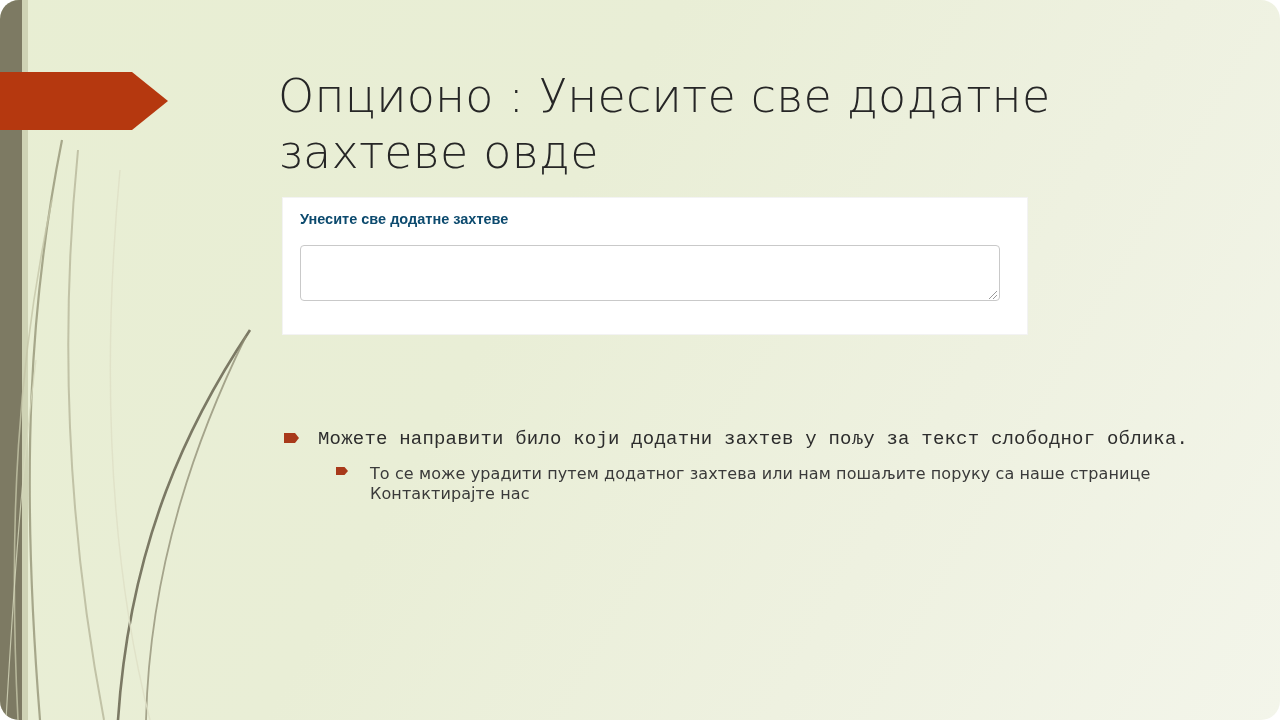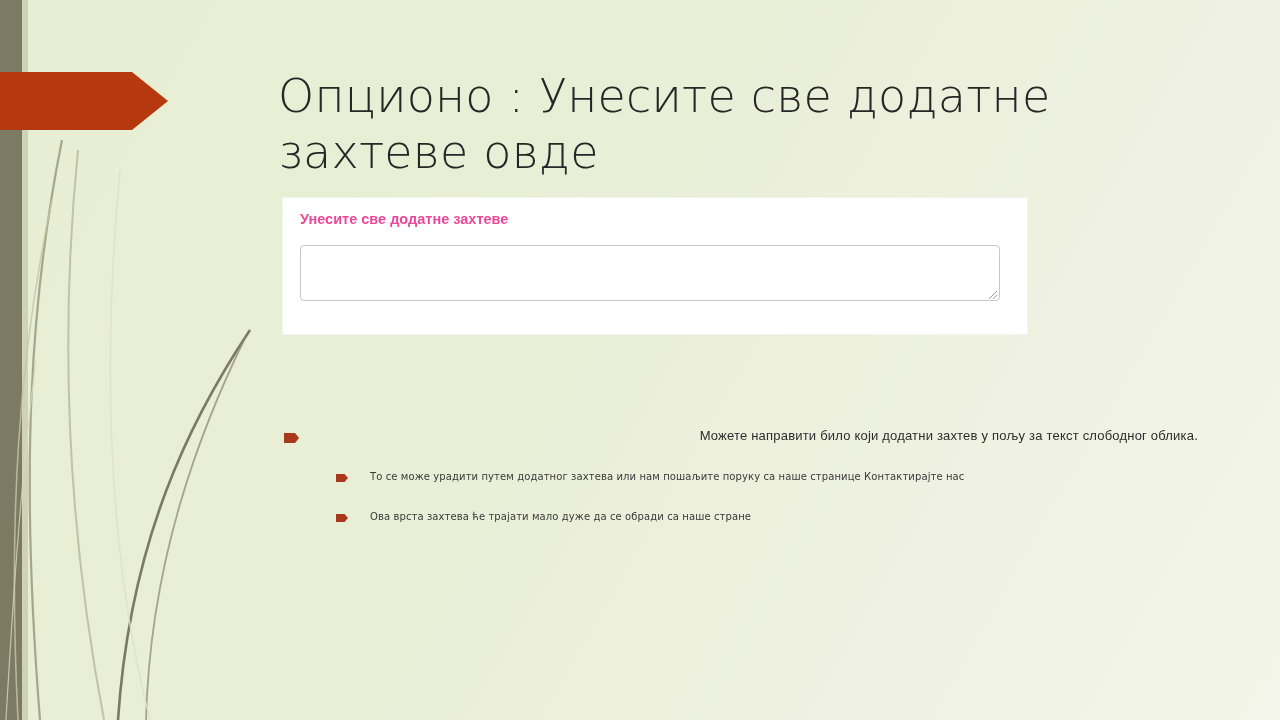--- a/index.html
+++ b/index.html
@@ -11,20 +11,21 @@
     height: 720px;
     overflow: hidden;
     font-family: "Liberation Sans", sans-serif;
   }
   .slide {
     position: relative;
     width: 1280px;
     height: 720px;
     background: linear-gradient(120deg, #e8eed3 0%, #e9eed6 40%, #eef1e0 70%, #f3f5ea 100%);
     overflow: hidden;
+    border-radius: 19px;
   }
   
   .left-bar-dark {
     position: absolute;
     left: 0;
     top: 0;
     width: 22px;
     height: 720px;
     background: #7d7a63;
   }
@@ -76,21 +77,21 @@
     background: #ffffff;
     box-shadow: 0 0 0 1px #f3f3f3;
   }
   .form-label {
     position: absolute;
     left: 17px;
     top: 13px;
     font-family: "Liberation Sans", sans-serif;
     font-weight: bold;
     font-size: 14.5px;
-    color: #ec4899;
+    color: #0c4a6e;
     text-align: right;
   }
   .form-textarea {
     position: absolute;
     left: 17px;
     top: 47px;
     width: 700px;
     height: 56px;
     box-sizing: border-box;
     border: 1px solid #c9c9c9;
@@ -114,38 +115,37 @@
   .bullets {
     position: absolute;
     left: 278px;
     top: 428px;
     width: 920px;
   }
   .b1 {
     position: relative;
     padding-left: 40px;
     margin-bottom: 11px;
-    font-family: Liberation Sans, sans-serif;
-    font-size: 13px;
+    font-family: Liberation Mono, monospace;
+    font-size: 19px;
     line-height: 1.18;
     color: #2d2d2d;
     letter-spacing: 0.2px;
-    text-align: right;
   }
   .b1 .mk {
     position: absolute;
     left: 6px;
     top: 4px;
   }
   .sub {
     position: relative;
     padding-left: 92px;
-    margin-top: 28px;
+    margin-top: 14px;
     font-family: "DejaVu Sans", sans-serif;
-    font-size: 10px;
+    font-size: 16px;
     line-height: 1.2;
     color: #3a3a3a;
     letter-spacing: 0.1px;
   }
   .sub .mk {
     position: absolute;
     left: 58px;
     top: 2px;
   }
   .mk svg { display: block; }
@@ -197,23 +197,15 @@
 
     <div class="sub">
       <span class="mk">
         <svg width="12" height="10" viewBox="0 0 12 10">
             <path d="M0 1 H8.5 L12 5 L8.5 9 H0 Z" fill="#a8391a"></path>
           </svg>
       </span>
       <span>То се може урадити путем додатног захтева или нам пошаљите поруку са наше странице Контактирајте нас</span>
     </div>
 
-    <div class="sub">
-      <span class="mk">
-        <svg width="12" height="10" viewBox="0 0 12 10">
-            <path d="M0 1 H8.5 L12 5 L8.5 9 H0 Z" fill="#a8391a"></path>
-          </svg>
-      </span>
-      <span>Ова врста захтева ће трајати мало дуже да се обради са наше стране</span>
-    </div>
 
   </div>
 </div>
 
 </body></html>

